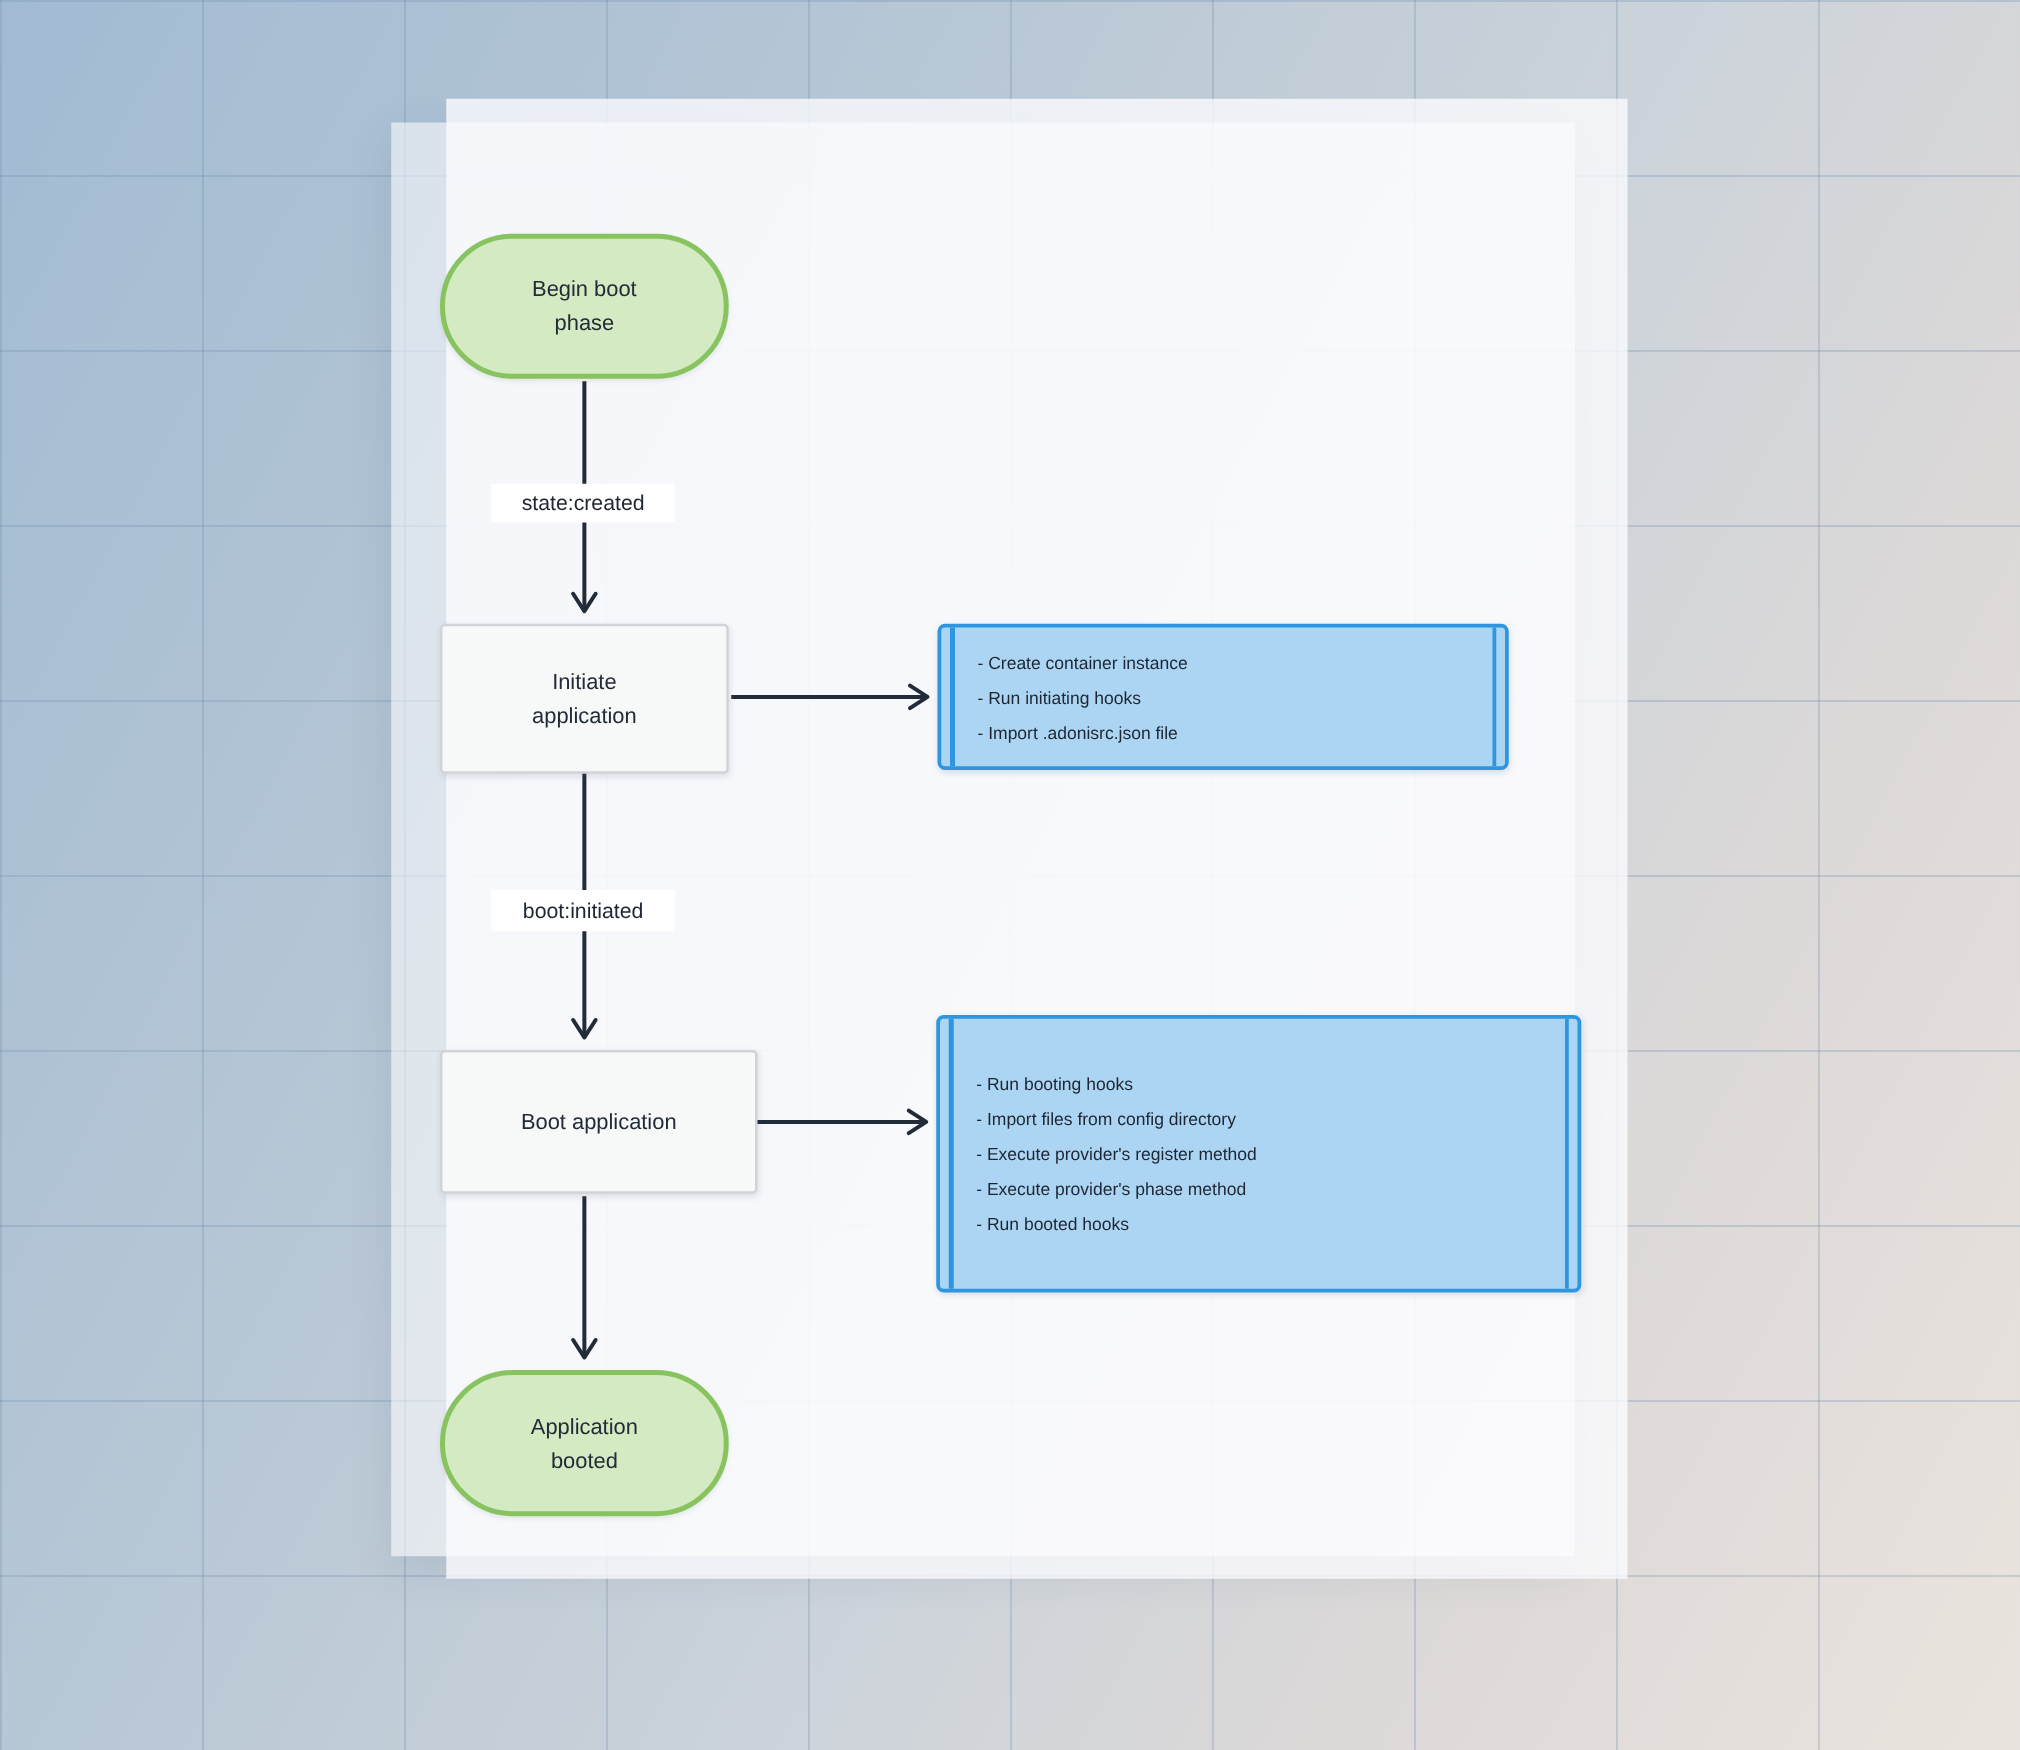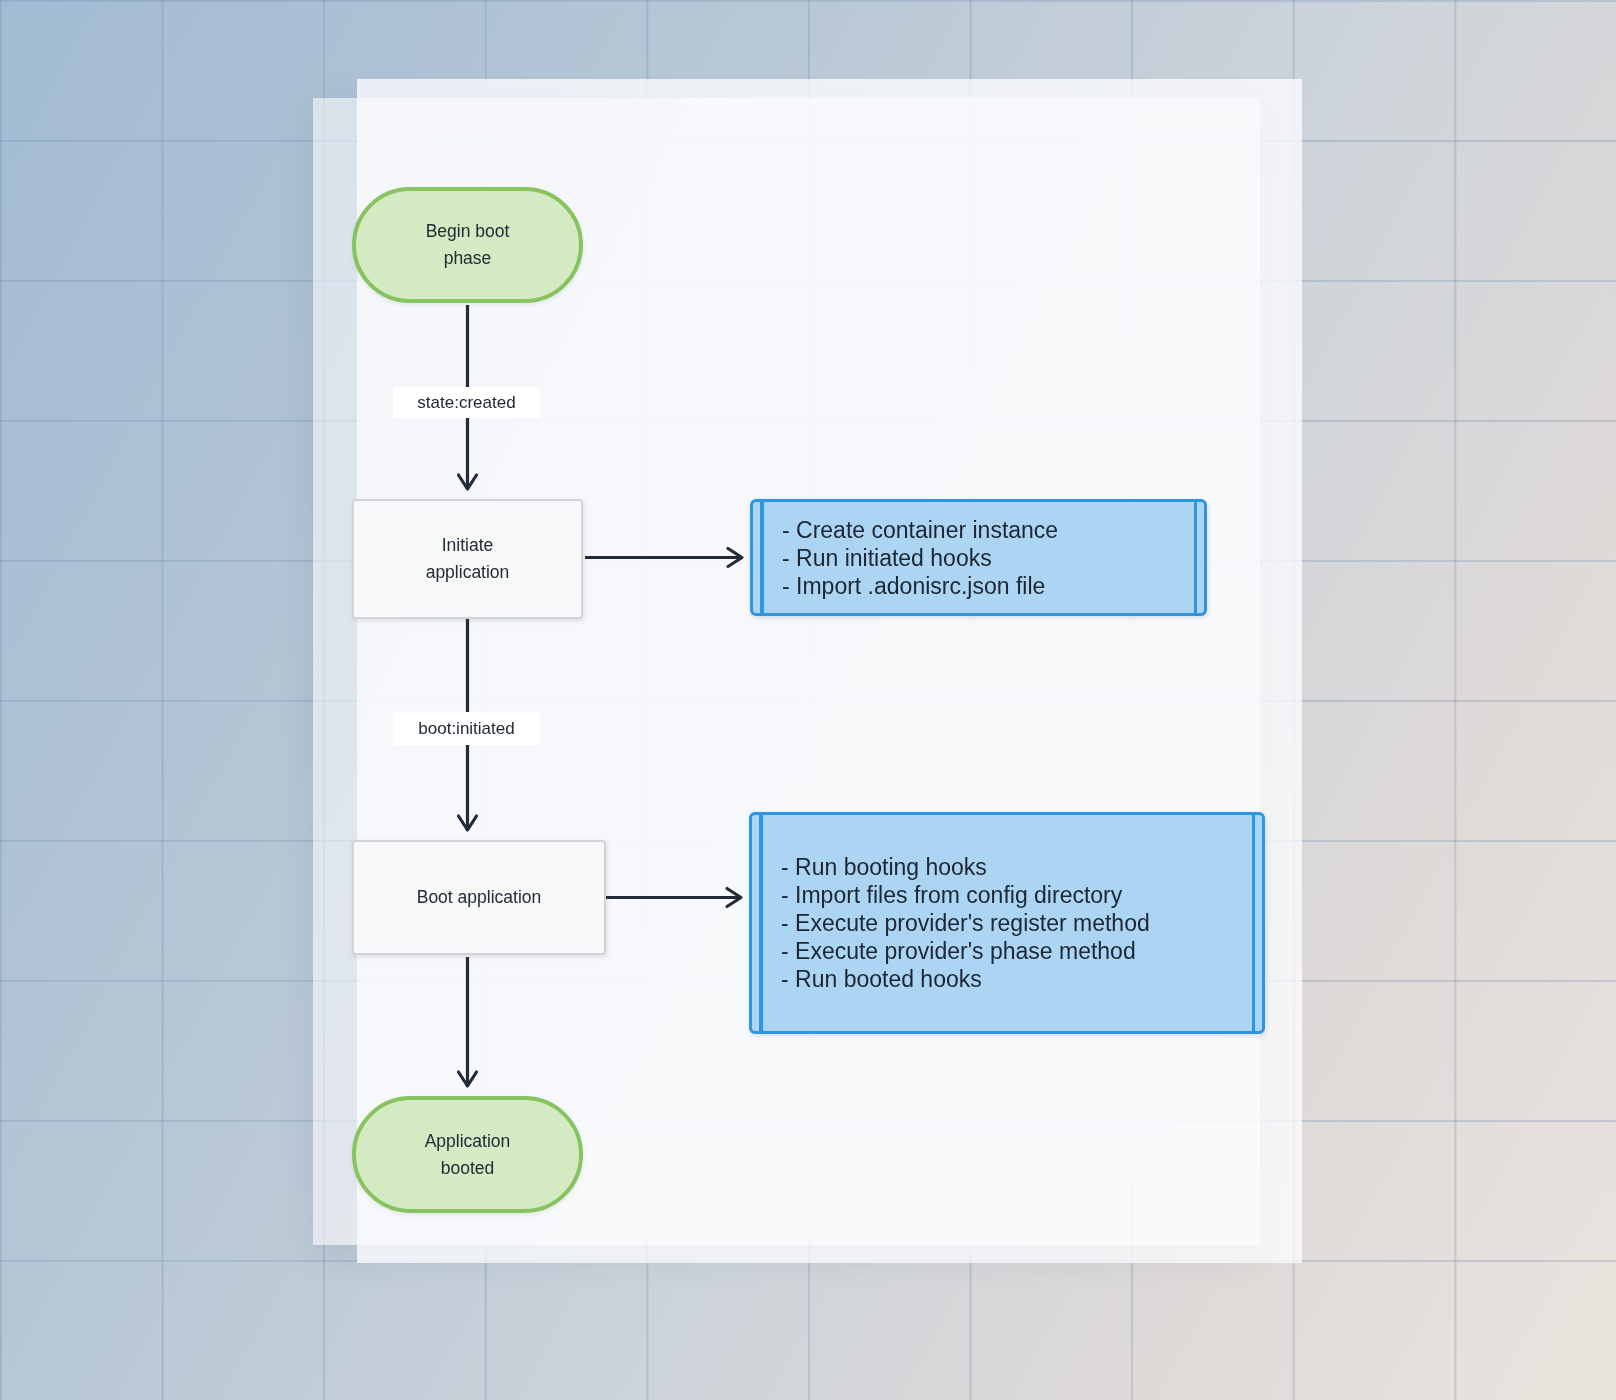--- a/index.html
+++ b/index.html
@@ -46,21 +46,21 @@
     background:#abd5f2; border:3.5px solid #2e96e0; border-radius:6px;
     box-shadow:1px 2px 5px rgba(70,100,130,0.18);
     justify-content:flex-start;
   }
   .subroutine::before, .subroutine::after {
     content:""; position:absolute; top:0; bottom:0; width:3.5px; background:#2e96e0;
   }
   .subroutine::before { left:7px; }
   .subroutine::after  { right:7px; }
   .subroutine .tasks { padding-left:29px; text-align:left; }
-  .subroutine .task { font-size:23px; line-height:28px; color:#1d2632; white-space:pre; }
+  .subroutine .task { font-size:14px; line-height:28px; color:#1d2632; white-space:pre; }
 
   .edge-label {
     position:absolute; display:flex; align-items:center; justify-content:center;
     background:#ffffff; font-size:17px; color:#1d2631;text-align:right;
   }
 </style>
 </head>
 <body>
 
 <div class="stage">
@@ -95,21 +95,21 @@
     </div>
 
     <div class="node process" style="left:352px; top:499px; width:231px; height:120px;">
       <div class="lbl">Initiate
 application</div>
     </div>
 
     <div class="node subroutine" style="left:750px; top:499px; width:457px; height:117px;">
       <div class="tasks">
         <div class="task">- Create container instance</div>
-        <div class="task">- Run initiated hooks</div>
+        <div class="task">- Run initiating hooks</div>
         <div class="task">- Import .adonisrc.json file</div>
       </div>
     </div>
 
     <div class="edge-label" style="left:393px; top:712px; width:147px; height:33px;">
       <span>boot:initiated</span>
     </div>
 
     <div class="node process" style="left:352px; top:840px; width:254px; height:115px;">
       <div class="lbl">Boot application</div>

